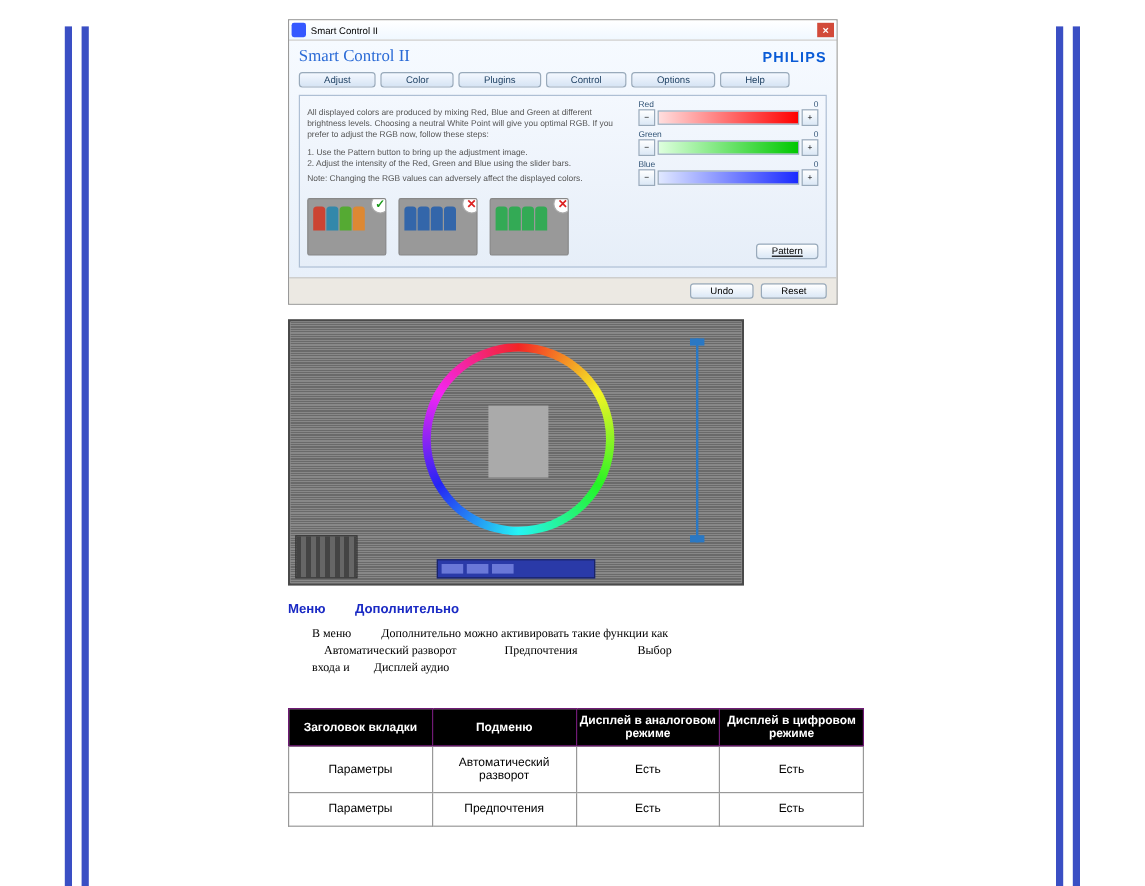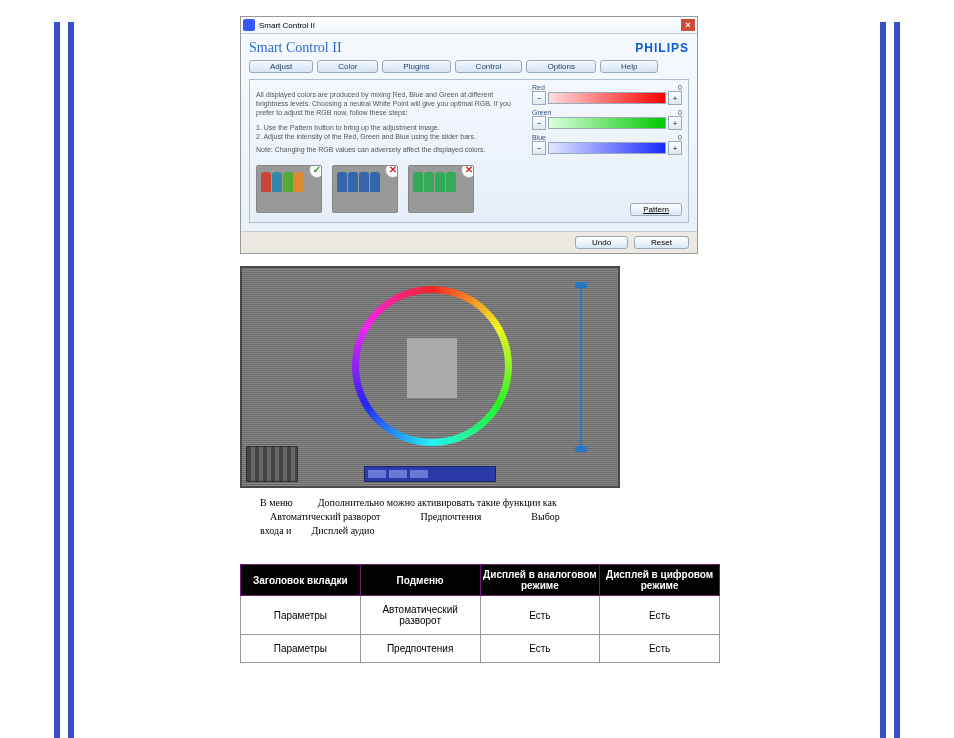--- a/index.html
+++ b/index.html
@@ -194,20 +194,25 @@
       <div class="p-swatch"></div>
       <div class="p-bottom">
           <div class="pb-win">
             <span></span>
             <span></span>
             <span></span>
           </div>
         </div>
     </div>
 
+    <div class="section-title">
+      <span>Меню</span>
+      &nbsp;&nbsp;&nbsp;&nbsp;&nbsp;&nbsp;
+      <span>Дополнительно</span>
+    </div>
 
     <div class="body-text">
       <span>В меню</span>
       &nbsp;&nbsp;&nbsp;&nbsp;&nbsp;&nbsp;&nbsp;&nbsp;
       <span>Дополнительно  можно активировать такие функции  как</span><br>
       &nbsp;&nbsp;&nbsp;&nbsp;<span>Автоматический разворот</span>
       &nbsp;&nbsp;&nbsp;&nbsp;&nbsp;&nbsp;&nbsp;&nbsp;&nbsp;&nbsp;&nbsp;&nbsp;&nbsp;&nbsp;
       <span>Предпочтения</span>
       &nbsp;&nbsp;&nbsp;&nbsp;&nbsp;&nbsp;&nbsp;&nbsp;&nbsp;&nbsp;&nbsp;&nbsp;&nbsp;&nbsp;&nbsp;&nbsp;&nbsp;&nbsp;
       <span>Выбор</span><br>

